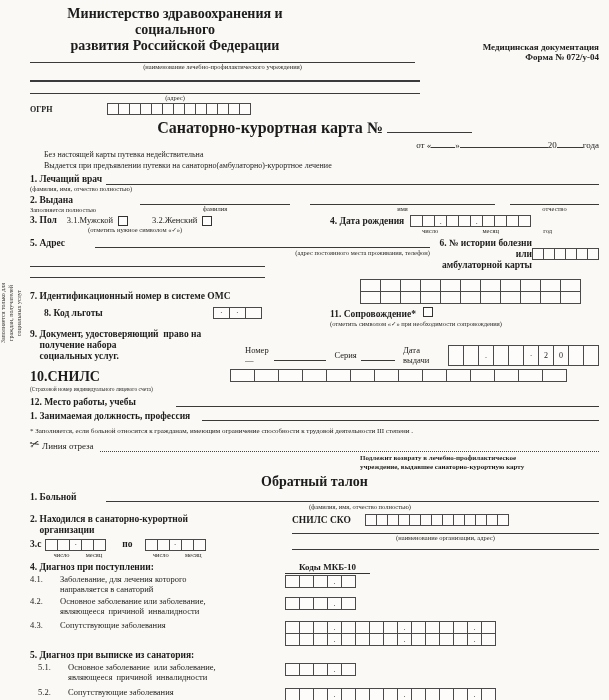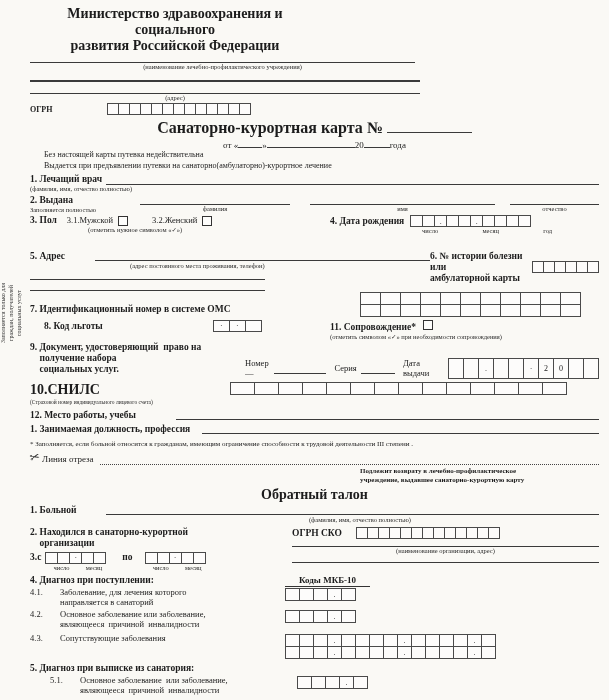--- a/index.html
+++ b/index.html
@@ -86,27 +86,31 @@
               <span class="box-cell"></span>
               <span class="box-cell"></span>
               <span class="box-cell"></span>
               <span class="box-cell"></span>
               <span class="box-cell"></span>
               <span class="box-cell"></span>
             </div>
           </span>
       </div>
     </div>
+    <div style="flex:1;text-align:right;padding-top:36px;font-size:9px;">
+      <div class="b">Медицинская документация</div>
+      <div class="b">Форма №  072/у-04</div>
+    </div>
   </div>
 
   <div class="title">
     <span>Санаторно-курортная карта №</span>
     <span class="gap" style="width:85px;"></span>
   </div>
-  <div class="center" style="font-size:9px;">
+  <div class="center" style="font-size:9px;text-align:right;">
     <span>от «</span><span class="gap" style="width:24px;"></span><span>»</span><span class="gap" style="width:88px;"></span><span>20</span><span class="gap" style="width:26px;"></span><span>года</span>
   </div>
   <div style="margin-left:14px;font-size:8px;">Без настоящей карты путевка недействительна</div>
   <div style="margin:2px 0 0 14px;font-size:8px;">Выдается при предъявлении путевки на  санаторно(амбулаторно)-курортное лечение</div>
 
   <div class="row" style="margin-top:4px;">
     <span class="item-label">1. Лечащий врач</span>
     <span class="uline" style="flex:1;margin-left:4px;height:10px;"></span>
   </div>
   <div class="cap">(фамилия, имя, отчество полностью)</div>
@@ -160,21 +164,21 @@
           </span>
       </div>
       <div class="cap" style="margin-left:92px;width:130px;display:flex;justify-content:space-between;">
         <span>число</span>
         <span>месяц</span>
         <span>год</span>
       </div>
     </div>
   </div>
 
-  <div class="rowtop" style="margin-top:16px;">
+  <div class="rowtop" style="margin-top:3px;text-align:right;">
     <div style="width:400px;">
       <div class="row">
         <span class="item-label">5. Адрес</span>
         <span class="uline" style="flex:1;margin-left:30px;height:9px;"></span>
       </div>
       <div class="cap" style="margin-left:100px;">(адрес постоянного места проживания, телефон)</div>
       <div class="uline" style="width:235px;margin-top:10px;"></div>
       <div class="uline" style="width:235px;margin-top:10px;"></div>
     </div>
     <div style="flex:1;">
@@ -358,21 +362,21 @@
               </div></span>
           <div class="cap" style="display:flex;justify-content:space-around;width:65px;">
             <span>число</span>
             <span>месяц</span>
           </div>
         </div>
       </div>
     </div>
     <div style="flex:1;">
       <div class="row">
-        <span class="item-label">ОГРН СКО</span>
+        <span class="item-label">СНИЛС СКО</span>
         <span class="grid" style="margin-left:14px;">
             <div class="box-row">
               <span class="box-cell"></span>
               <span class="box-cell"></span>
               <span class="box-cell"></span>
               <span class="box-cell"></span>
               <span class="box-cell"></span>
               <span class="box-cell"></span>
               <span class="box-cell"></span>
               <span class="box-cell"></span>
@@ -462,21 +466,21 @@
           <span class="box-cell"></span>
           <span class="box-cell">.</span>
           <span class="box-cell"></span>
         </div>
       </span>
   </div>
 
   <div class="item-label" style="margin-top:4px;">5. Диагноз при выписке из санатория:</div>
 
   <div class="rowtop" style="margin-top:2px;">
-    <span class="sub-no" style="margin-left:20px;">5.1.</span>
+    <span class="sub-no" style="margin-left:8px;">5.1.</span>
     <span class="sub-label pre" style="width:217px;">Основное заболевание  или заболевание,
 являющееся  причиной  инвалидности</span>
     <span class="grid cells-icd">
         <div class="box-row">
           <span class="box-cell"></span>
           <span class="box-cell"></span>
           <span class="box-cell"></span>
           <span class="box-cell">.</span>
           <span class="box-cell"></span>
         </div>

